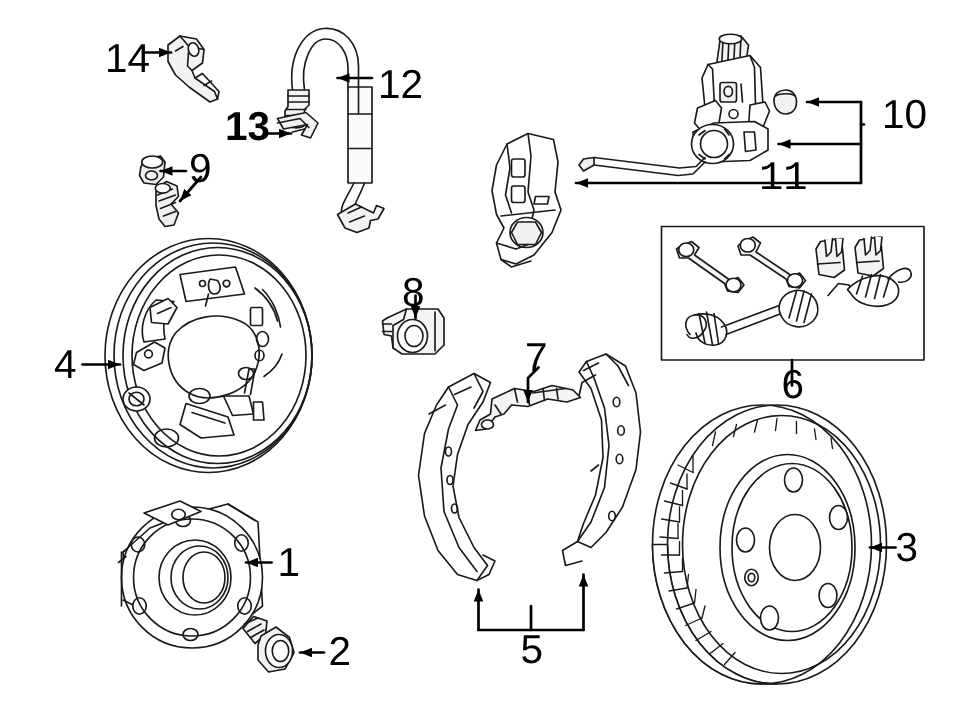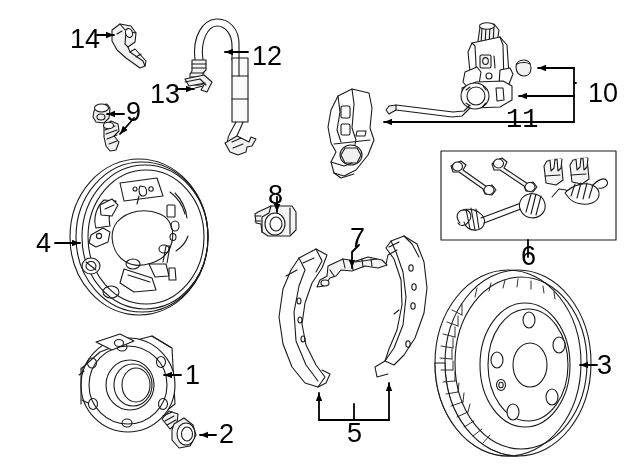--- a/index.html
+++ b/index.html
@@ -333,23 +333,23 @@
 
       <path d="M574 122 L500 122 L384 122" marker-end="url(#arrow)"></path>
       <path d="M574 96 L574 122"></path>
 
       <line x1="597" y1="365" x2="580" y2="365" marker-end="url(#arrow)"></line>
     </g>
   </svg>
 
   <div class="callout" style="left:70px;top:26px;">14</div>
   <div class="callout" style="left:252px;top:43px;">12</div>
-  <div class="callout" style="left:150px;top:81px;">13</div>
+  <div class="callout" style="left:150px;top:71px;font-weight:bold;">13</div>
   <div class="callout" style="left:126px;top:99px;">9</div>
-  <div class="callout" style="left:588px;top:80px;">10</div>
+  <div class="callout" style="left:588px;top:63px;">10</div>
   <div class="callout" style="left:506px;top:107px;font-family:Liberation Mono, monospace;">11</div>
   <div class="callout" style="left:36px;top:230px;">4</div>
   <div class="callout" style="left:268px;top:182px;">8</div>
   <div class="callout" style="left:350px;top:225px;">7</div>
   <div class="callout" style="left:521px;top:243px;">6</div>
   <div class="callout" style="left:597px;top:352px;">3</div>
   <div class="callout" style="left:185px;top:362px;">1</div>
   <div class="callout" style="left:219px;top:421px;">2</div>
   <div class="callout" style="left:347px;top:420px;">5</div>
 

